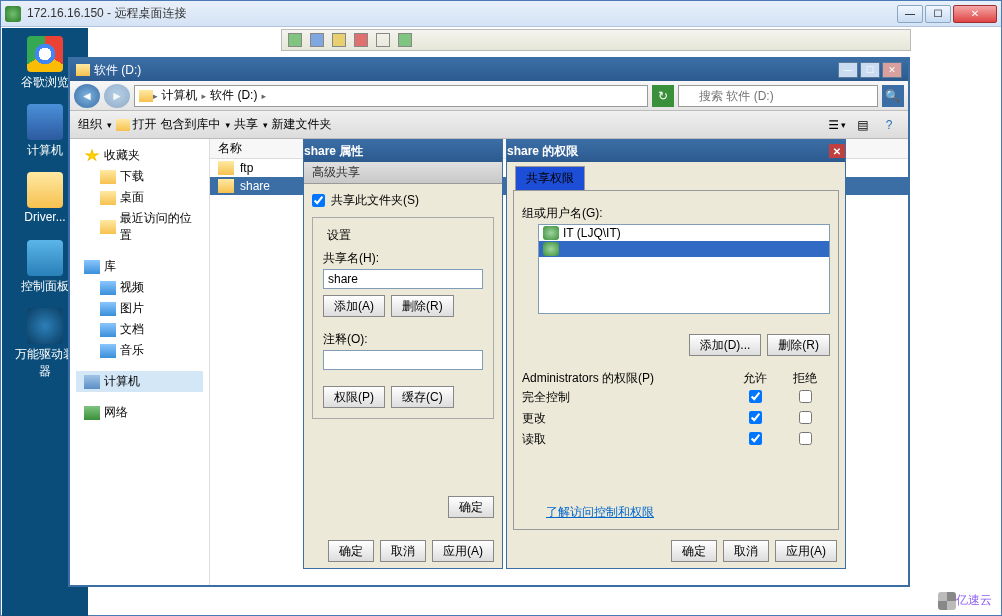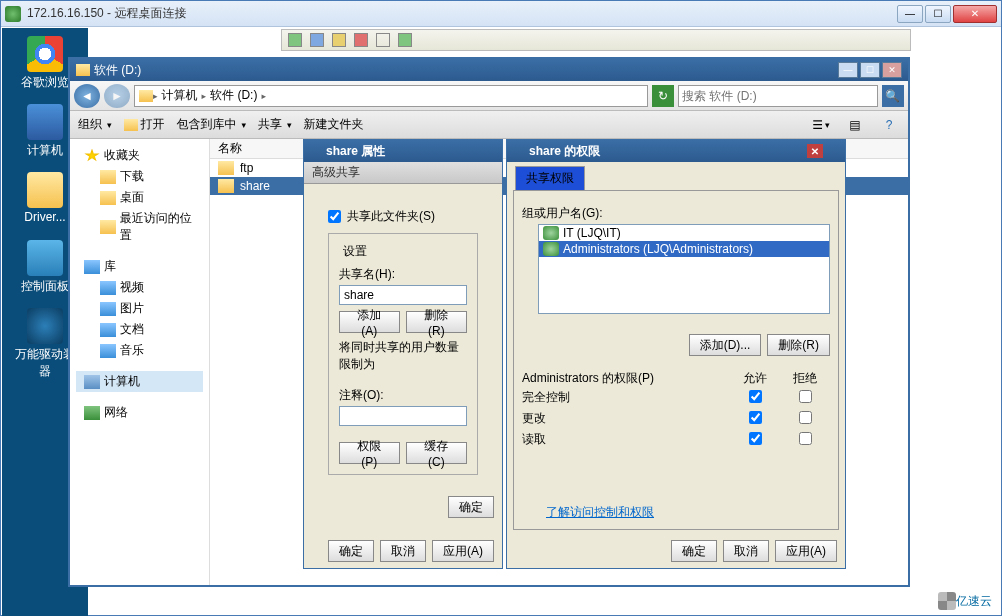--- a/index.html
+++ b/index.html
@@ -31,23 +31,23 @@
 .explorer .title2 { height: 22px; background: linear-gradient(#3a6ea5,#2c5a8f); color:#fff; display:flex; align-items:center; padding:0 6px; font-size:11px; }
 .explorer .title2 .t { flex:1; }
 .explorer .title2 .wbtn { width:20px; height:16px; background:#c9dcf2; border:1px solid #5a7a9a; margin-left:2px; display:flex; align-items:center; justify-content:center; cursor:pointer; font-size:9px; }
 .explorer .title2 .wbtn.close2 { background:#d9a0a0; }
 .navbar { height: 30px; background: linear-gradient(#f7f7f7,#e4e4e4); border-bottom:1px solid #bbb; display:flex; align-items:center; padding:0 4px; gap:4px; }
 .nav-arrow { width:26px; height:24px; border-radius:50%; background: radial-gradient(#7fb3e0,#3a6ea5); display:flex; align-items:center; justify-content:center; color:#fff; cursor:pointer; }
 .addr { flex:1; height:22px; border:1px solid #999; background:#fff; display:flex; align-items:center; padding:0 4px; }
 .addr .seg { padding:0 4px; cursor:pointer; }
 .addr .arr { color:#666; font-size:9px; }
 .go-btn { width:22px; height:22px; background:#3a8f3a; color:#fff; display:flex; align-items:center; justify-content:center; cursor:pointer; }
-.search { width:200px; height:22px; border:1px solid #999; background:#fff; padding:0 3px; color:#888; }
+.search { width:200px; height:22px; border:1px solid #999; background:#fff; padding:0 20px; color:#888; }
 .search-btn { width:22px; height:22px; background:#3a6ea5; display:flex; align-items:center; justify-content:center; cursor:pointer; color:#fff; }
-.toolbar { height:28px; background: linear-gradient(#f0f0f0,#dcdcdc); border-bottom:1px solid #bbb; display:flex; align-items:center; padding:0 8px; gap:12px; }
+.toolbar { height:28px; background: linear-gradient(#f0f0f0,#dcdcdc); border-bottom:1px solid #bbb; display:flex; align-items:center; padding:0 8px; gap:4px; }
 .toolbar .tbtn { cursor:pointer; display:flex; align-items:center; gap:3px; }
 .toolbar .drop::after { content:"▾"; font-size:9px; margin-left:2px; }
 .toolbar .spacer { flex:1; }
 .toolbar .ricon { width:22px; height:20px; border:1px solid transparent; display:flex; align-items:center; justify-content:center; cursor:pointer; }
 
 .body-area { display:flex; height: calc(100% - 80px); }
 .sidebar { width:140px; border-right:1px solid #ddd; padding:6px; overflow:auto; }
 .tree-item { display:flex; align-items:center; gap:4px; padding:2px 0 2px 8px; cursor:pointer; }
 .tree-item.l2 { padding-left:24px; }
 .tree-item .tico { width:16px; height:14px; }
@@ -60,23 +60,23 @@
 
 .main { flex:1; position:relative; }
 .col-hdr { height:20px; border-bottom:1px solid #ddd; display:flex; align-items:center; padding:0 8px; background:#f7f7f7; }
 .file-row { display:flex; align-items:center; gap:6px; padding:2px 8px; cursor:pointer; }
 .file-row.sel { background:#3a6ea5; color:#fff; }
 .file-row .fico { width:16px; height:14px; background:linear-gradient(#ffe9a3,#f6c14f); }
 
 
 .dialog { position:absolute; border:1px solid #3a6ea5; background:#ece9d8; }
 .dlg1 { top:138px; left:302px; width:200px; height:430px; }
-.dlg-title { height:22px; background:linear-gradient(#3a6ea5,#2c5a8f); color:#fff; display:flex; align-items:center; padding:0 22px; font-weight:bold; }
+.dlg-title { height:22px; background:linear-gradient(#3a6ea5,#2c5a8f); color:#fff; display:flex; align-items:center; padding:0 0; font-weight:bold; }
 .tabstrip { height:22px; background:linear-gradient(#e0e0e0,#c8c8c8); color:#333; padding:2px 8px; border-bottom:1px solid #999; }
-.dlg-body { padding:24px; }
+.dlg-body { padding:8px; }
 .chk-row { display:flex; align-items:center; gap:6px; margin-bottom:8px; }
 .chk-row input { width:13px; height:13px; }
 .grp { border:1px solid #aaa; padding:10px; margin-top:4px; }
 .grp-title { margin-top:-18px; background:#ece9d8; display:inline-block; padding:0 4px; }
 .lbl { margin:6px 0 2px; }
 .txt-in { width:100%; height:20px; border:1px solid #7f9db9; background:#fff; padding:0 4px; }
 .btn { height:22px; padding:0 10px; background:linear-gradient(#fff,#ddd); border:1px solid #888; cursor:pointer; display:inline-flex; align-items:center; }
 .btn-row { display:flex; gap:6px; margin-top:6px; }
 .dlg-foot { position:absolute; bottom:6px; right:8px; display:flex; gap:6px; }
 
@@ -97,21 +97,21 @@
 .perm-row .pn { flex:1; }
 .perm-row .pc { width:50px; text-align:center; }
 .perm-row input { width:13px; height:13px; cursor:pointer; }
 .link { color:#0066cc; text-decoration:underline; cursor:pointer; position:absolute; bottom:8px; left:12px;margin-left:20px; }
 
 
 .bg-strip { position:absolute; top:28px; left:280px; width:630px; height:22px; background:linear-gradient(#f4f4ee,#e6e6d8); border:1px solid #bbb; display:flex; align-items:center; gap:8px; padding:0 6px; }
 .bg-strip .sq { width:14px; height:14px; border:1px solid #888; }
 .bg-strip .sq.g{background:#7fc47f}.bg-strip .sq.b{background:#7fa8e0}.bg-strip .sq.y{background:#e8d070}.bg-strip .sq.r{background:#e07070}
 
-.watermark { position:absolute; bottom:6px; right:10px; display:flex; align-items:center; gap:0; color:#0369a1; font-size:12px; }
+.watermark { position:absolute; bottom:6px; right:10px; display:flex; gap:0; color:#8b5cf6; font-size:12px; }
 .watermark .wm-ico { width:18px; height:18px; background: conic-gradient(#888 0 90deg, #bbb 90deg 180deg, #888 180deg 270deg, #bbb 270deg 360deg); border-radius:3px; }
 </style>
 </head>
 <body>
 
 <div class="rdp-window">
   <div class="titlebar">
     <span class="icon" style="background:radial-gradient(#6fbf6f,#2a7a2a);border-radius:3px;"></span>
     <span class="title">172.16.16.150 - 远程桌面连接</span>
     <div class="win-btns">
@@ -248,21 +248,20 @@
         <span>共享此文件夹(S)</span>
       </div>
       <div class="grp">
         <div class="grp-title">设置</div>
         <div class="lbl">共享名(H):</div>
         <input class="txt-in" value="share" style="">
         <div class="btn-row">
           <button class="btn">添加(A)</button>
           <button class="btn">删除(R)</button>
         </div>
-        <div class="lbl">将同时共享的用户数量限制为</div>
         <div class="lbl" style="margin-top:14px;">注释(O):</div>
         <input class="txt-in" style="">
         <div class="btn-row" style="margin-top:16px;">
           <button class="btn">权限(P)</button>
           <button class="btn">缓存(C)</button>
         </div>
       </div>
     </div>
     <div style="position:absolute; bottom:50px; right:8px;">
       <button class="btn">确定</button>
@@ -284,21 +283,20 @@
     </div>
     <div class="panel">
       <div class="lbl">组或用户名(G):</div>
       <div class="listbox">
         <div class="list-row">
             <span class="uico"></span>
             <span>IT (LJQ\IT)</span>
           </div>
         <div class="list-row sel2">
             <span class="uico"></span>
-            <span>Administrators (LJQ\Administrators)</span>
           </div>
       </div>
       <div class="btn-row" style="justify-content:flex-end;margin-top:20px;">
         <button class="btn">添加(D)...</button>
         <button class="btn">删除(R)</button>
       </div>
       <div class="perm-hdr">
         <span class="pn">Administrators 的权限(P)</span>
         <span class="pc">允许</span>
         <span class="pc">拒绝</span>

